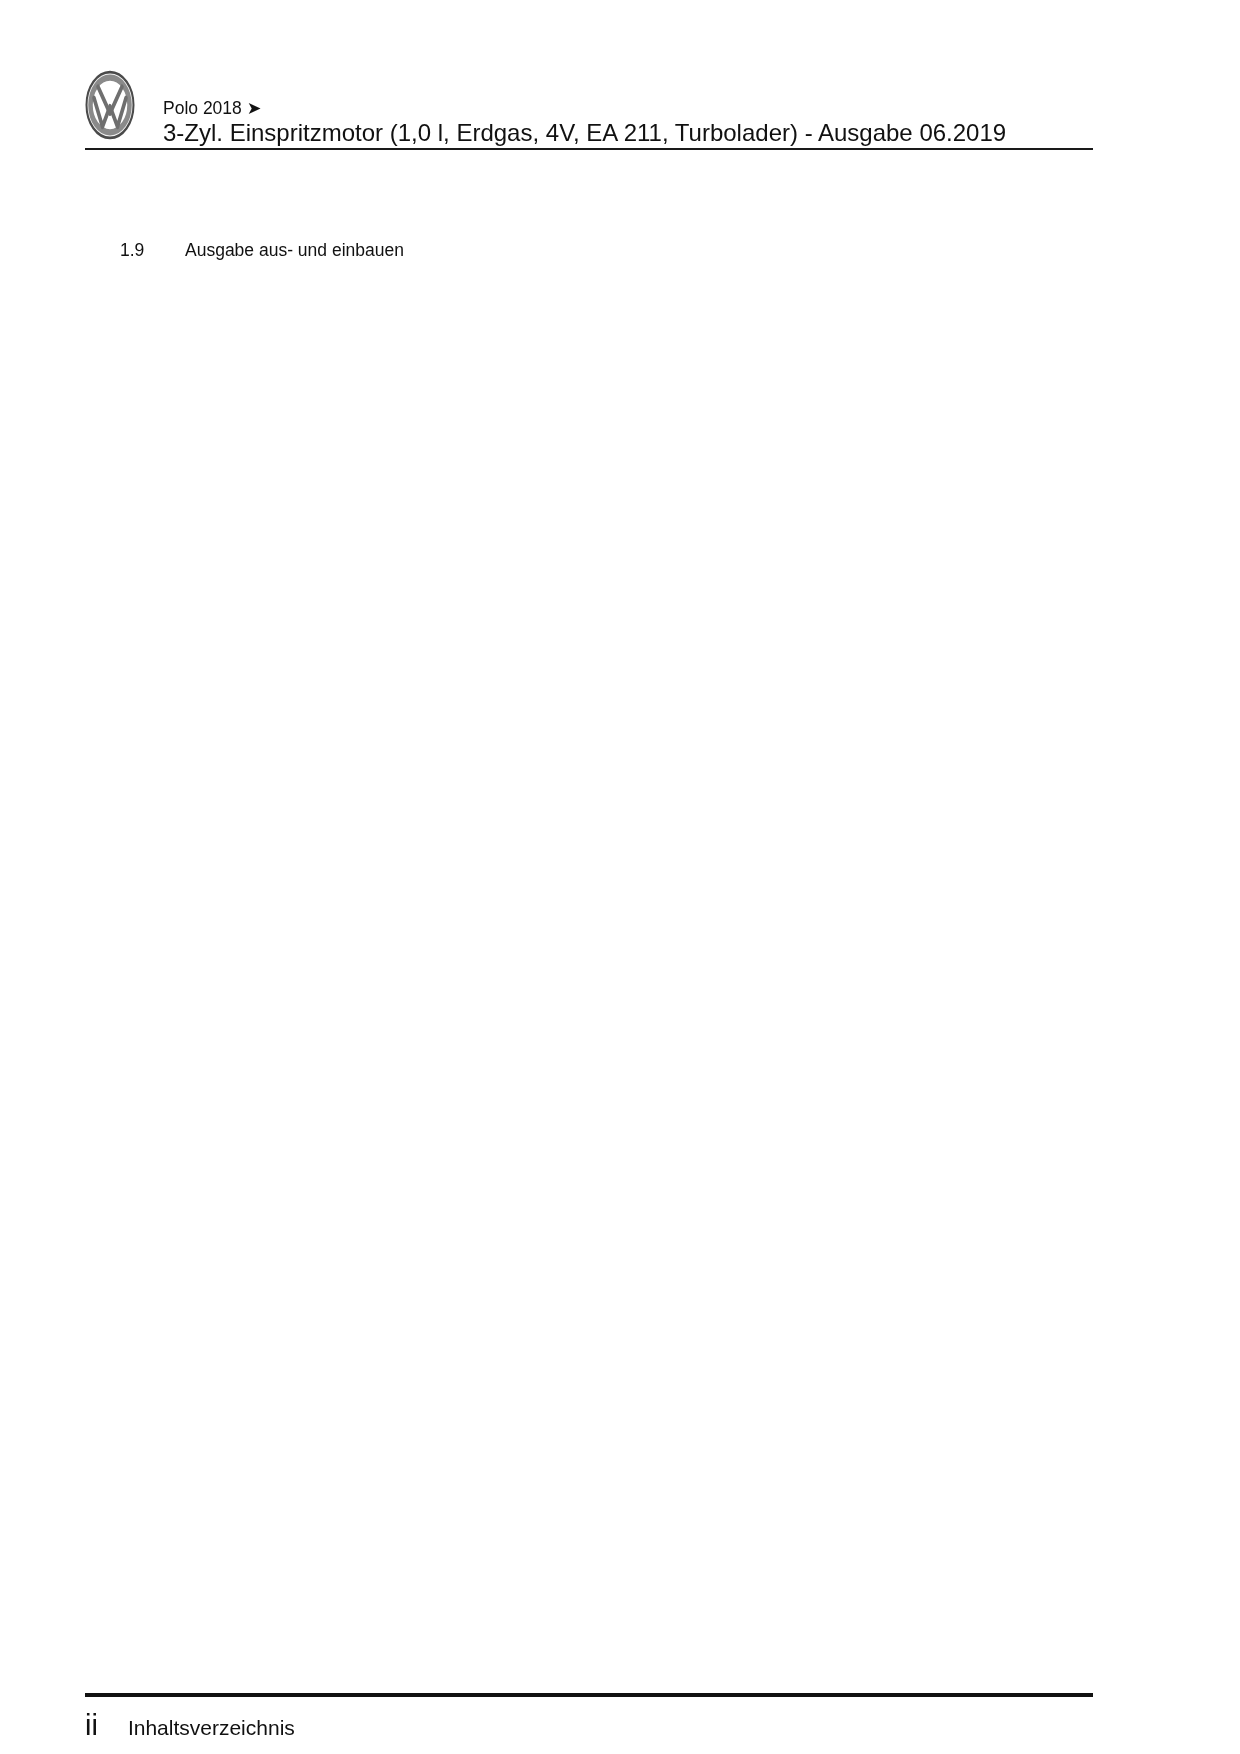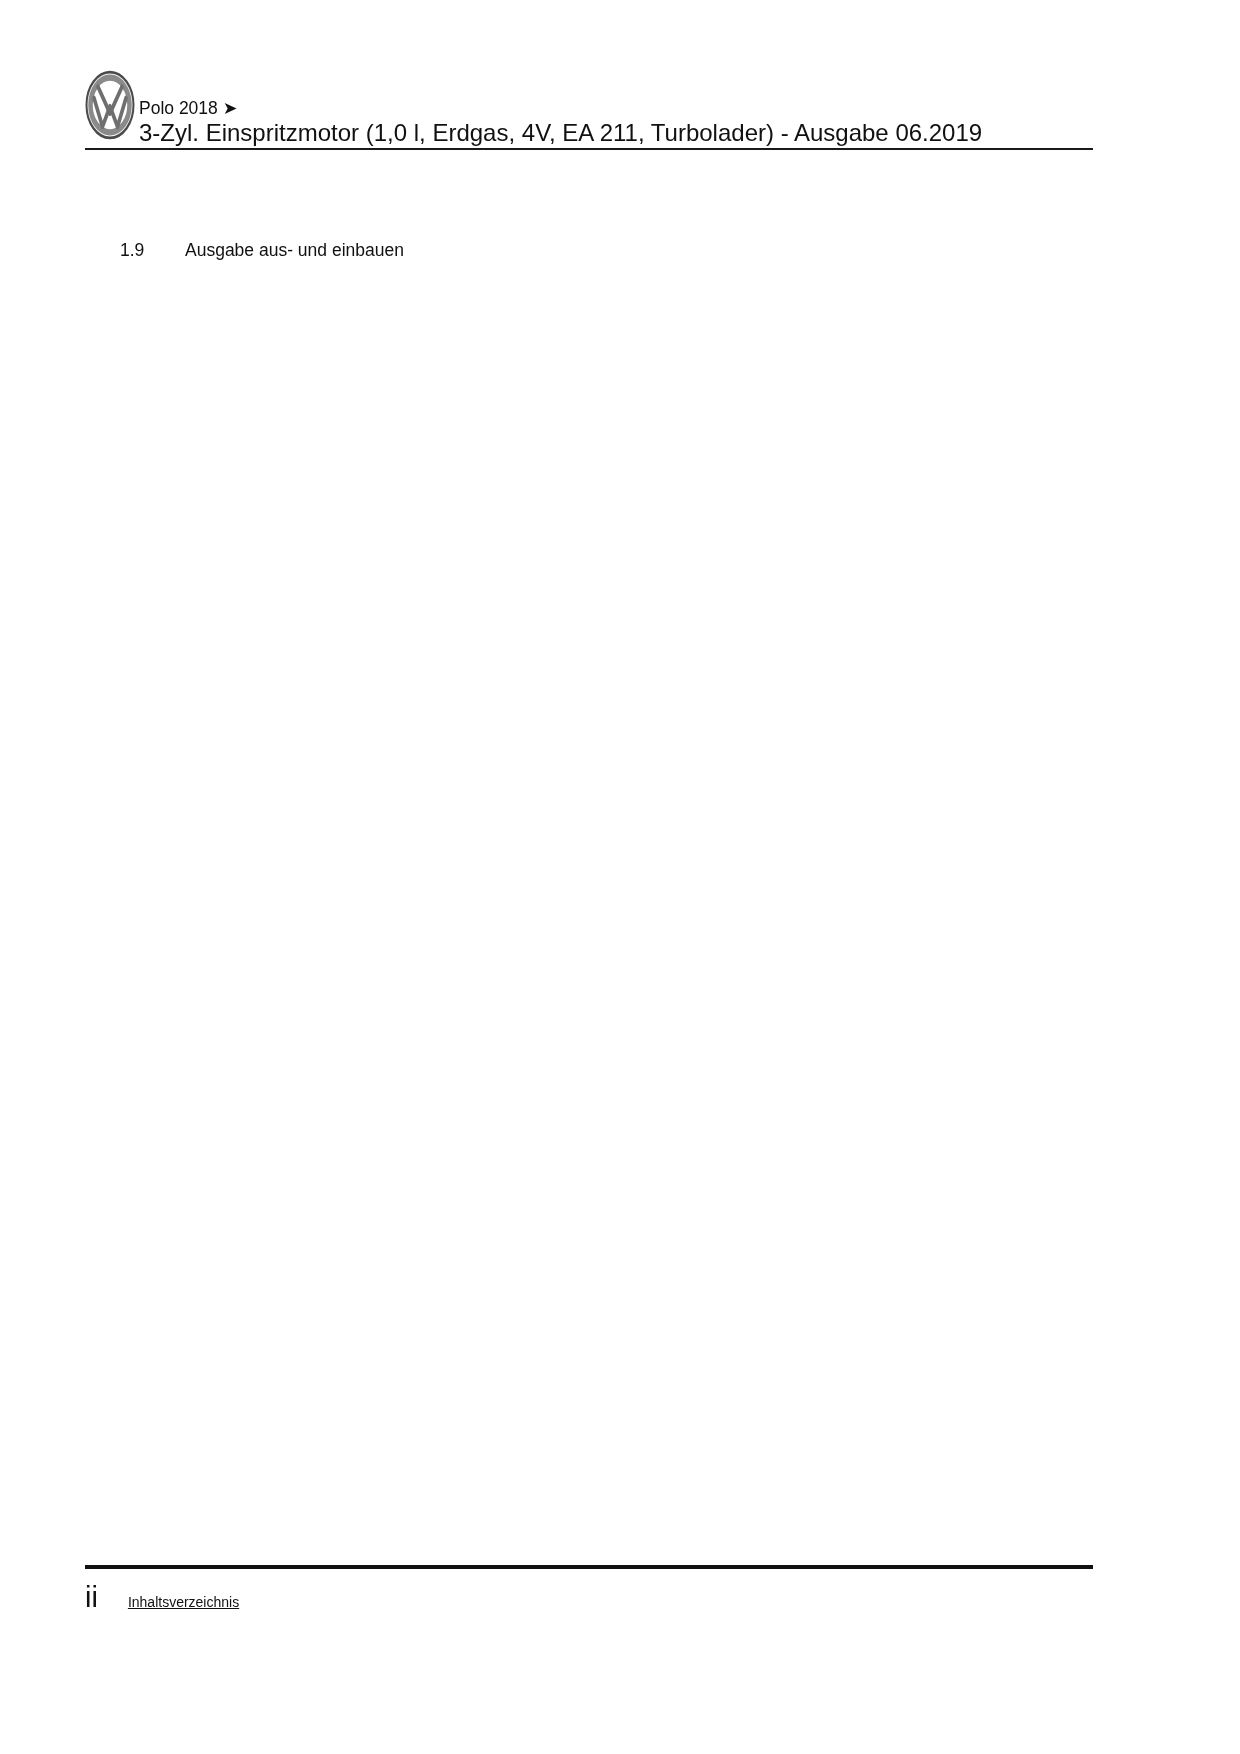--- a/index.html
+++ b/index.html
@@ -9,21 +9,21 @@
     height: 1754px;
     margin: 0 auto;
     background: #ffffff;
     box-sizing: border-box;
     padding: 70px 147px 0 85px;
     font-family: "Liberation Sans", sans-serif;
     color: #111;
     overflow: hidden;
   }
   
-  .brand-row { display:flex; align-items:flex-end; gap:4px; }
+  .brand-row { display:flex; align-items:flex-end; gap:28px; }
   .logo { flex: 0 0 auto; }
   .brand-text { display:flex; flex-direction:column; gap:7px; padding-bottom:2px; }
   .brand-model { font-size:17.5px; line-height:18px; }
   .brand-sub   { font-size:24px; line-height:18px; }
   .header-rule { border:none; border-top:2.5px solid #1a1a1a; margin:4px 0 0 0; }
 
   
   .toc { margin-top: 22px; }
   .row { display:flex; align-items:baseline; line-height:17px; font-size:17.5px; margin-top:8px; padding-left:35px; }
   .row .num   { flex:0 0 65px; }
@@ -34,25 +34,25 @@
     align-self:flex-end;
     height:6px;
     margin:0 6px 2px 9px;
     background-image: radial-gradient(circle, #161616 1.5px, transparent 1.7px);
     background-size: 13px 6px;
     background-repeat: repeat-x;
     background-position: left bottom 1px;
   }
 
   
-  .footer { position:absolute; left:85px; right:147px; top:1565px; }
+  .footer { position:absolute; left:85px; right:147px; top:1693px; }
   .footer-rule { border:none; border-top:4px solid #111; margin:0; }
   .footer-line { display:flex; align-items:baseline; gap:30px; margin-top:14px; }
   .footer-page { font-size:29px; line-height:28px; }
-  .footer-label { font-size:14px;text-decoration:underline; }
+  .footer-label { font-size:21px; }
 </style>
 </head>
 <body>
 
 <div class="page">
 
   <div class="brand-row">
     <span class="logo">
       <svg width="50" height="70" viewBox="0 0 100 100" preserveAspectRatio="none" aria-hidden="true">
         <circle cx="50" cy="50" r="47" fill="#f2f2f2" stroke="#4a4a4a" stroke-width="4"></circle>

